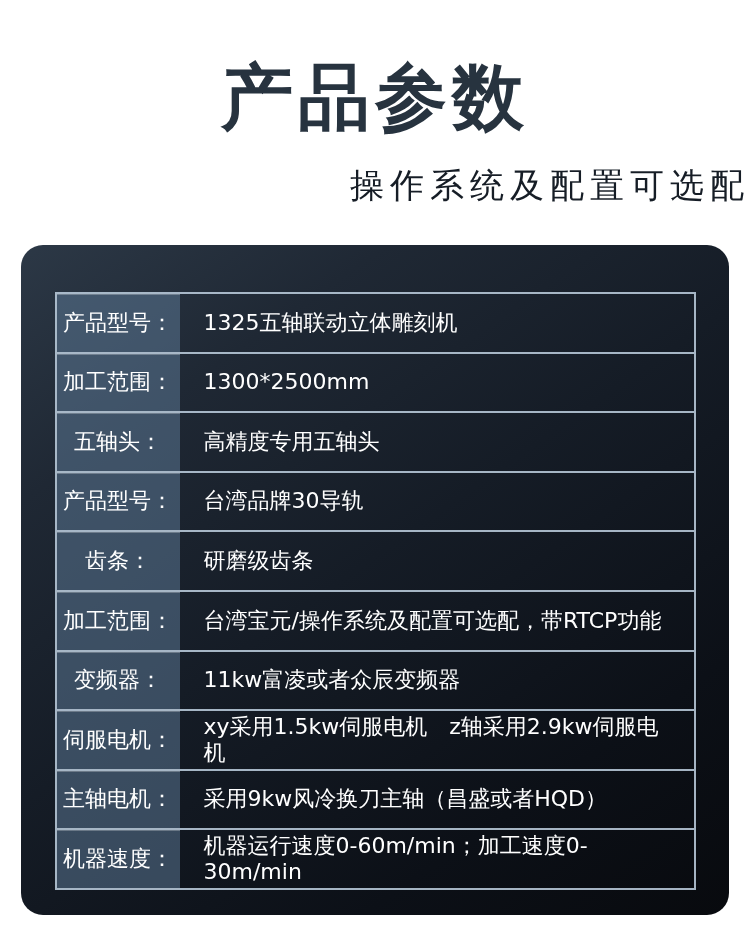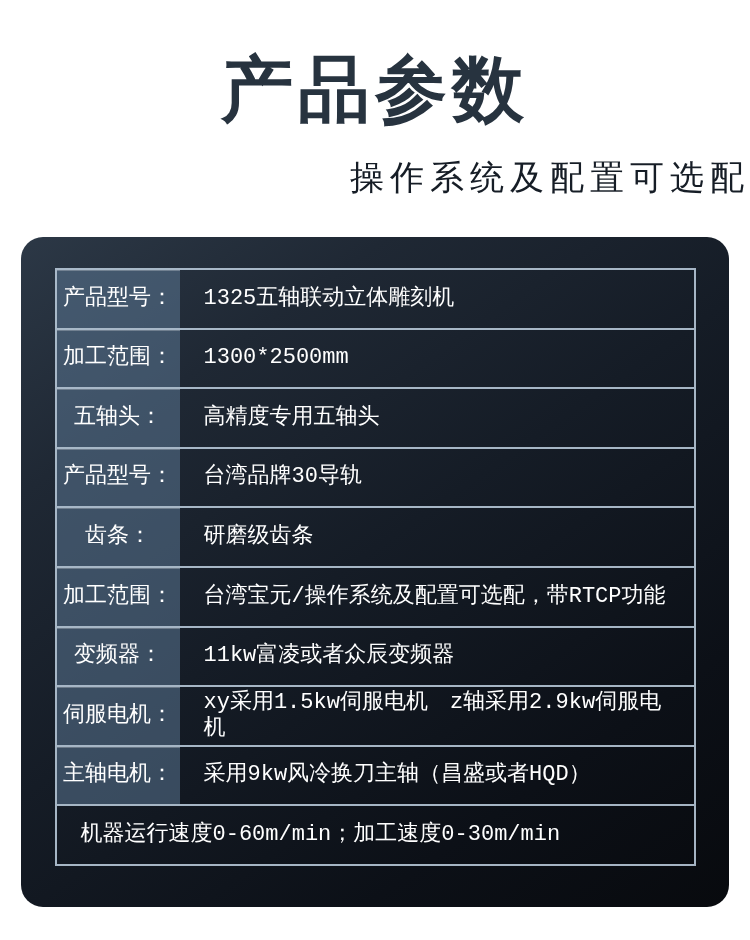--- a/index.html
+++ b/index.html
@@ -11,21 +11,21 @@
     overflow: hidden;
     font-family: "DejaVu Sans", "Liberation Sans", sans-serif;
   }
   .page {
     position: relative;
     width: 750px;
     height: 940px;
     background: #ffffff;
   }
   .title {
-    margin: 0;
+    margin: 8px;
     padding-top: 44px;
     text-align: center;
     font-size: 72px;
     line-height: 90px;
     font-weight: 800;
     letter-spacing: 5px;
     color: #27333f;
   }
   .subtitle {
     margin-top: 23px;
@@ -45,24 +45,23 @@
       #2c3846 0%,
       #1f2834 22%,
       #151c26 48%,
       #0c1017 78%,
       #080a0e 100%);
     box-sizing: border-box;
     padding-top: 31px;
   }
   .spec-table {
     width: 641px;
-    margin: 0 auto;
+    margin: 16px auto;
     border: 2px solid rgba(187, 204, 220, 0.88);
     box-sizing: border-box;
-    font-family: Liberation Mono, monospace;
   }
   .row {
     display: flex;
     height: 57.6px;
     border-bottom: 2px solid rgba(187, 204, 220, 0.88);
   }
   .row:last-child {
     border-bottom: none;
   }
   .cell {
@@ -136,19 +135,20 @@
         <div class="cell label">伺服电机：</div>
         <div class="cell value">xy采用1.5kw伺服电机　z轴采用2.9kw伺服电机</div>
       </div>
 
       <div class="row">
         <div class="cell label">主轴电机：</div>
         <div class="cell value">采用9kw风冷换刀主轴（昌盛或者HQD）</div>
       </div>
 
       <div class="row">
+        <div class="cell label">机器速度：</div>
         <div class="cell value">机器运行速度0-60m/min；加工速度0-30m/min</div>
       </div>
 
     </div>
   </div>
 
 </div>
 
 </body></html>

